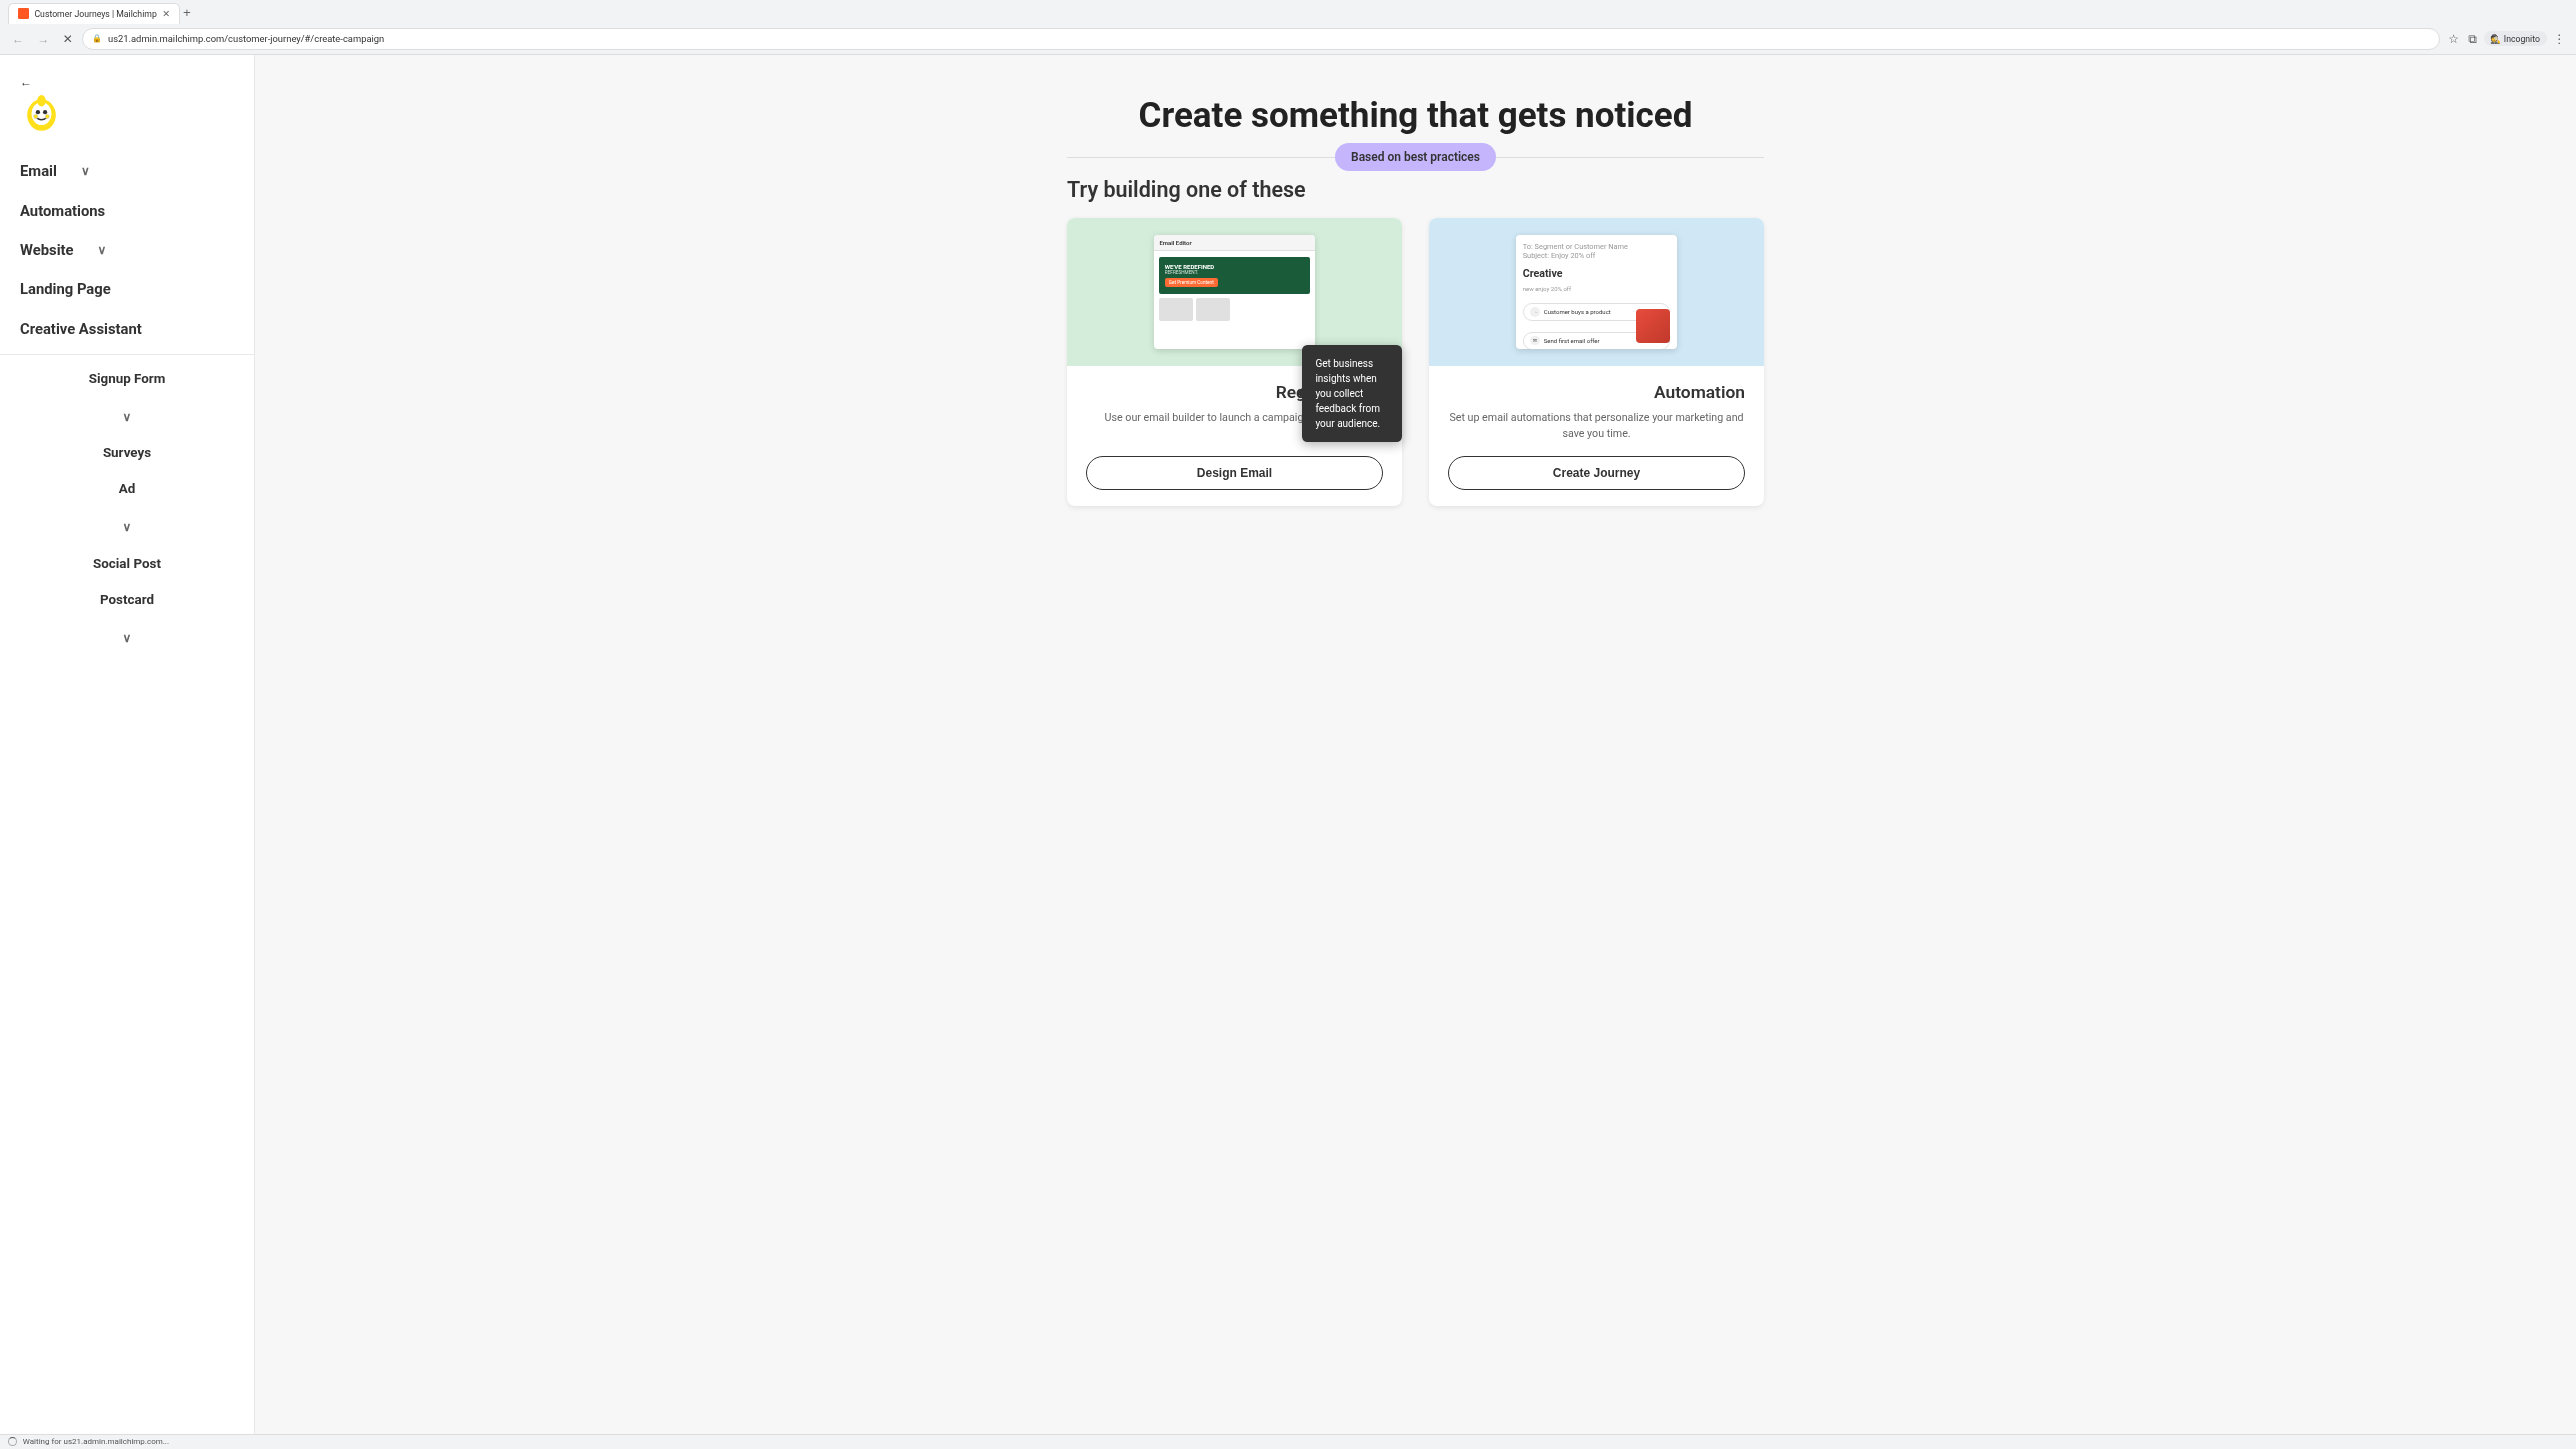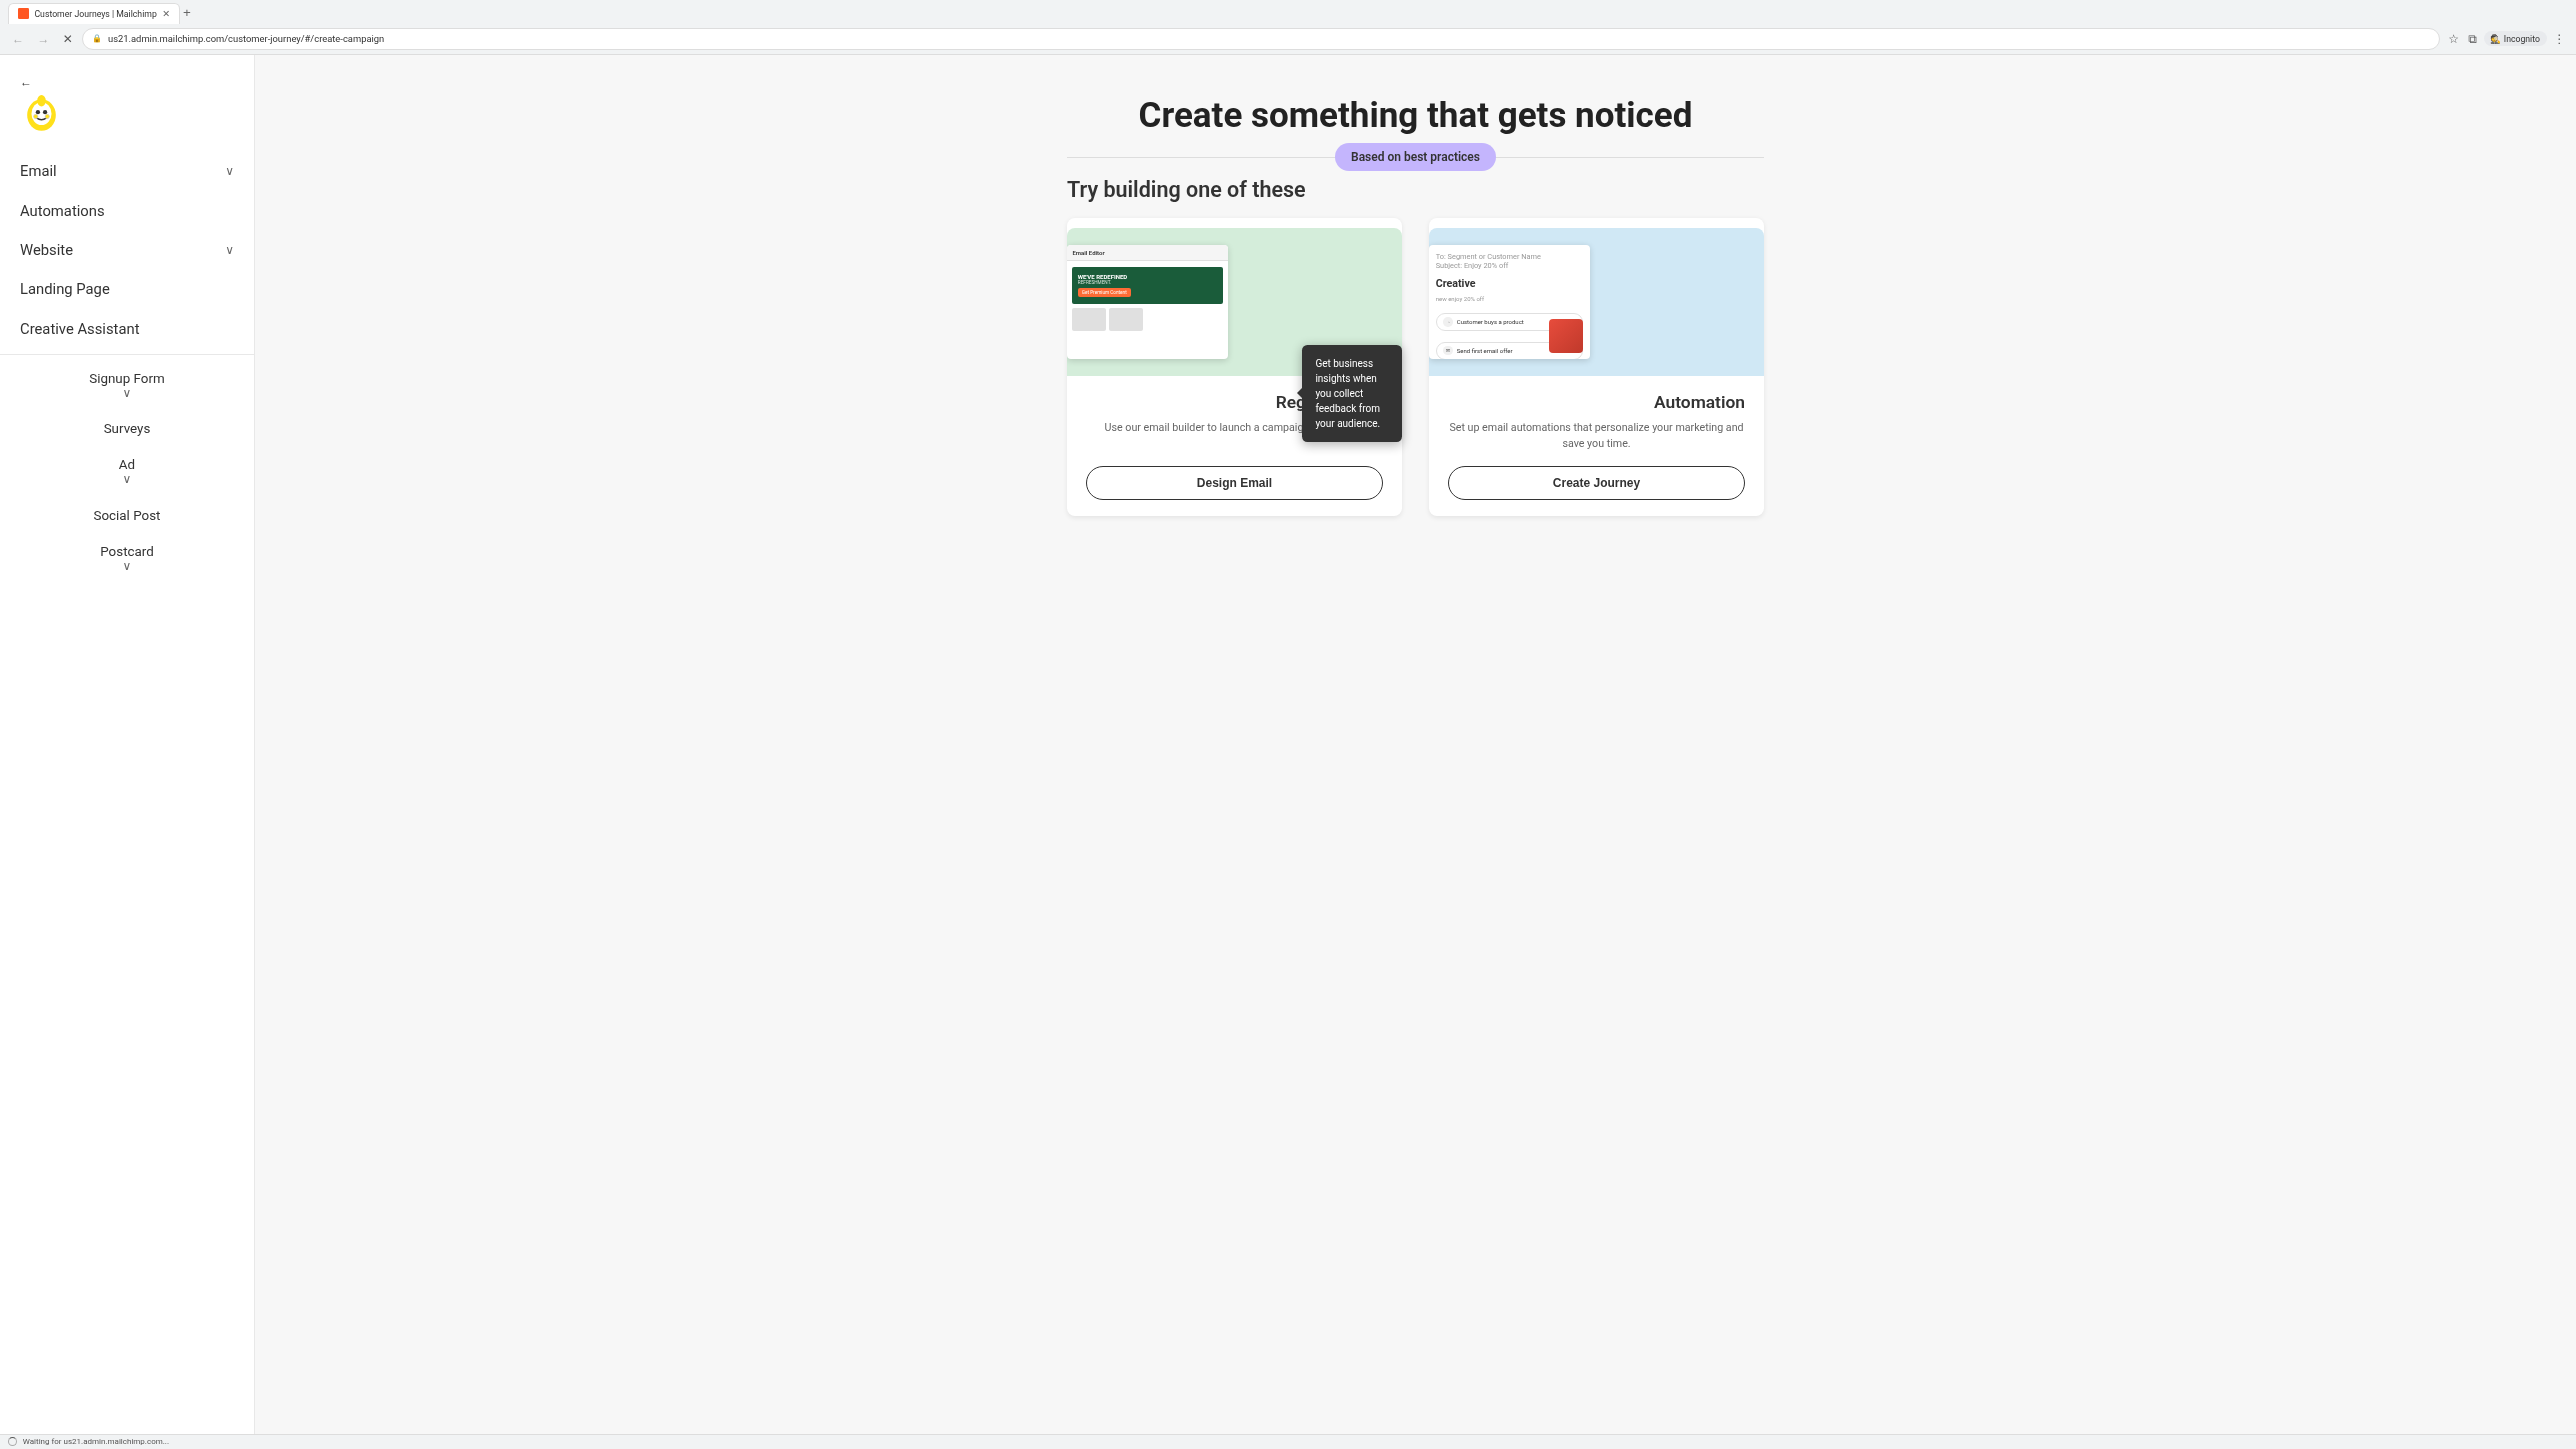--- a/index.html
+++ b/index.html
@@ -24,38 +24,38 @@
     .status-bar { background: #f1f3f4; font-size: 8px; color: #555; padding: 1.3px 8px; height: 14.8px; display: flex; align-items: flex-start; border-top: 0.7px solid #ddd; }
 
     
     .app-container { display: flex; flex: 1; overflow: hidden; }
 
     
     .sidebar { width: 255px; background: #fff; border-right: 0.7px solid #e8e8e8; display: flex; flex-direction: column; padding: 13.4px 0; overflow-y: auto; flex-shrink: 0; }
     .sidebar-back { display: flex; align-items: center; gap: 5.4px; padding: 6.7px 20px; color: #333; font-size: 12px; cursor: pointer; }
     .logo { width: 43px; height: 43px; margin: 0 20px 13.4px; }
     .logo svg { width: 100%; height: 100%; }
-    .sidebar-nav-item { display: flex; align-items: center; justify-content: space-between; padding: 10.7px 20px; font-size: 14.8px; font-weight: 400; color: #333; cursor: pointer; }
+    .sidebar-nav-item { display: flex; align-items: center; padding: 10.7px 20px; font-size: 14.8px; font-weight: 700; color: #333; cursor: pointer; gap: 24px; }
     .sidebar-nav-item .chevron { font-size: 12px; color: #666; }
     .sidebar-divider { height: 0.7px; background: #e8e8e8; margin: 5.4px 0; }
     .sidebar-nav-item.sub { font-size: 13.4px; flex-direction: column; }
 
     
     .main-content { flex: 1; background: #f7f7f7; overflow-y: auto; display: flex; flex-direction: column; }
     .main-inner { padding: 40px 54px; max-width: 805px; margin: 0 auto; width: 100%; }
 
     .page-heading { text-align: center; font-size: 35px; font-weight: 700; color: #222; line-height: 1.2; margin-bottom: 20px; }
     .divider-line { height: 0.7px; background: #ddd; margin: 13.4px 0; position: relative; display: flex; align-items: center; justify-content: center; }
     .best-practices-badge { background: #c4b5fd; color: #333; font-size: 12px; font-weight: 600; padding: 6.7px 16px; border-radius: 16px; white-space: nowrap; }
     .try-heading { font-size: 21.5px; font-weight: 600; color: #333; margin: 20px 0 16px; }
 
     .cards-grid { display: grid; grid-template-columns: 1fr 1fr; gap: 27px; }
 
     .card { background: #fff; border-radius: 8px; overflow: visible; box-shadow: 0 1.3px 5.4px rgba(0,0,0,0.08); display: flex; flex-direction: column; position: relative; }
-    .card-image { border-radius: 8px 8px 0 0; height: 148px; display: flex; align-items: center; position: relative; overflow: hidden; margin-top: 10px; }
+    .card-image { border-radius: 8px 8px 0 0; height: 148px; display: flex; align-items: center; justify-content: center; position: relative; overflow: hidden; }
     .card-image.green-bg { background: #d4edda; }
     .card-image.blue-bg { background: #d0e8f5; }
 
     
     .email-mockup { background: #fff; border-radius: 4px; width: 161px; height: 114px; box-shadow: 0 1.3px 6.7px rgba(0,0,0,0.15); overflow: hidden; font-size: 5.4px; }
     .email-mockup-header { background: #f5f5f5; padding: 4px 5.4px; font-size: 6px; color: #333; font-weight: 600; border-bottom: 0.7px solid #e0e0e0; display: flex; align-items: center; gap: 2.7px; }
     .email-mockup-body { padding: 5.4px; }
     .email-mockup-banner { background: #1a5c3a; color: #fff; padding: 6.7px 5.4px; margin-bottom: 4px; border-radius: 2px; }
     .email-mockup-banner .title { font-size: 6px; font-weight: 700; }
     .email-mockup-banner .sub { font-size: 4.7px; opacity: 0.8; }

